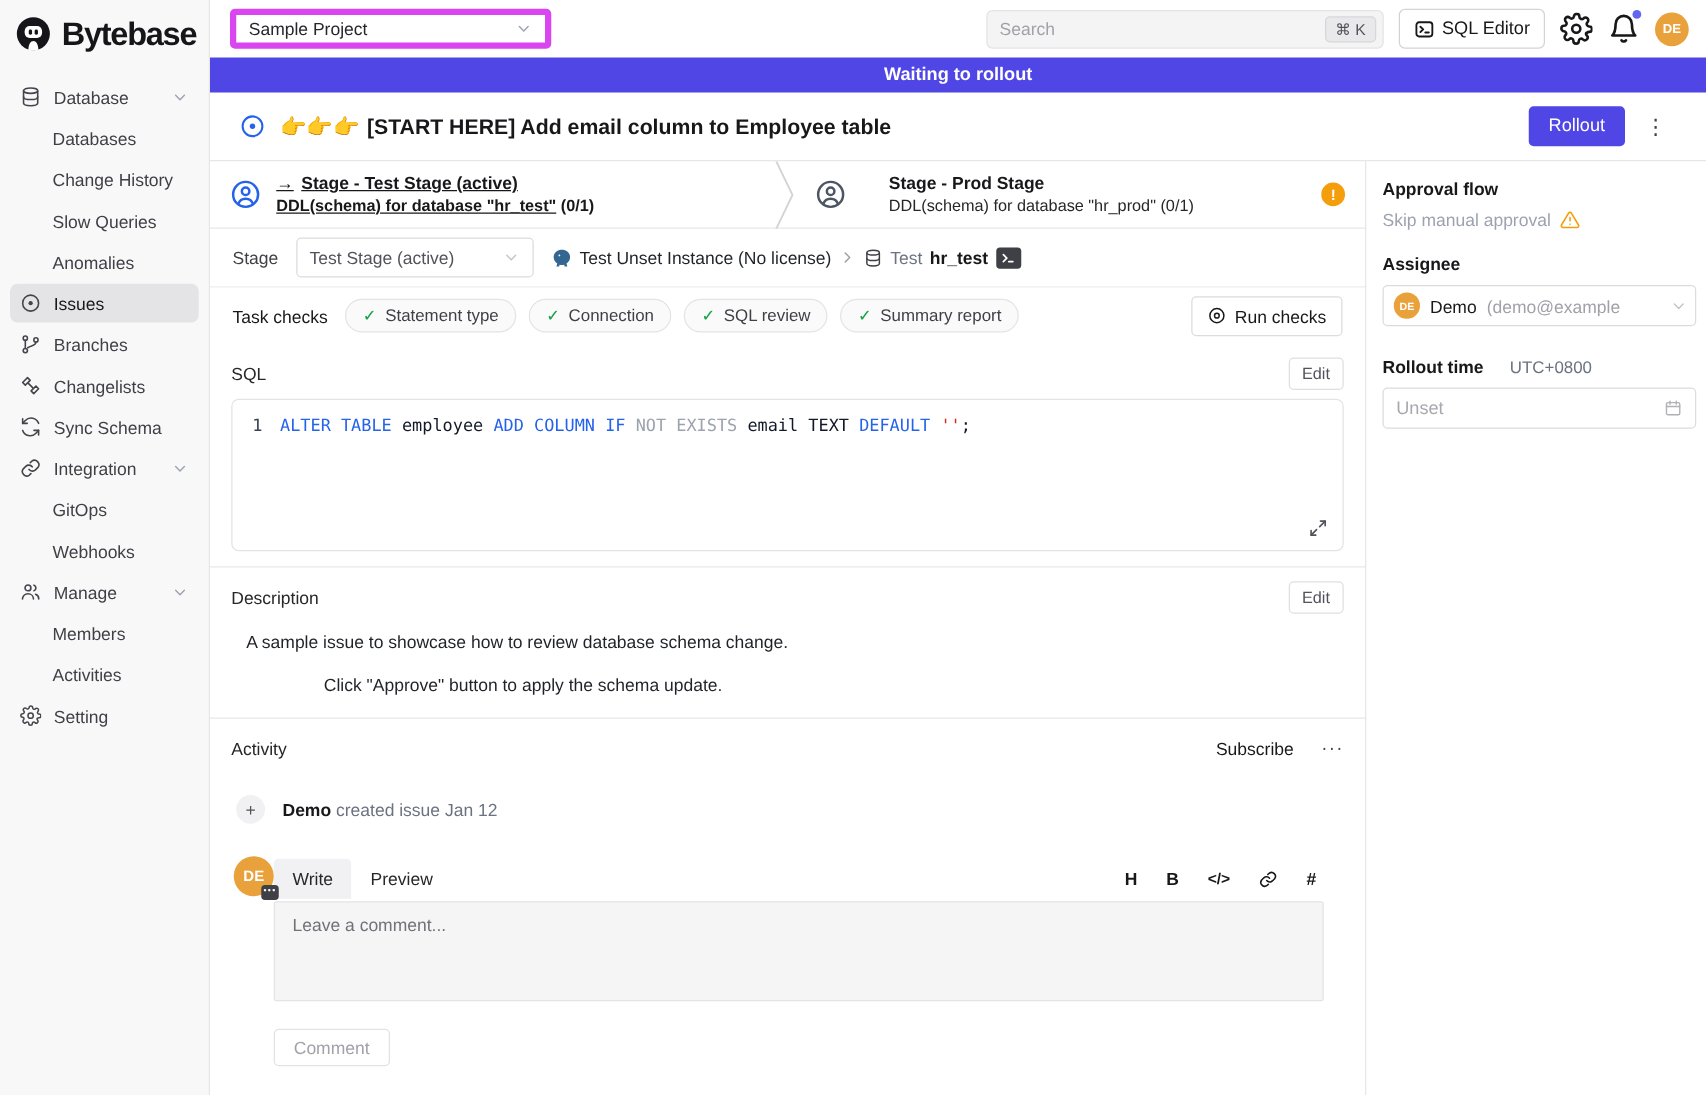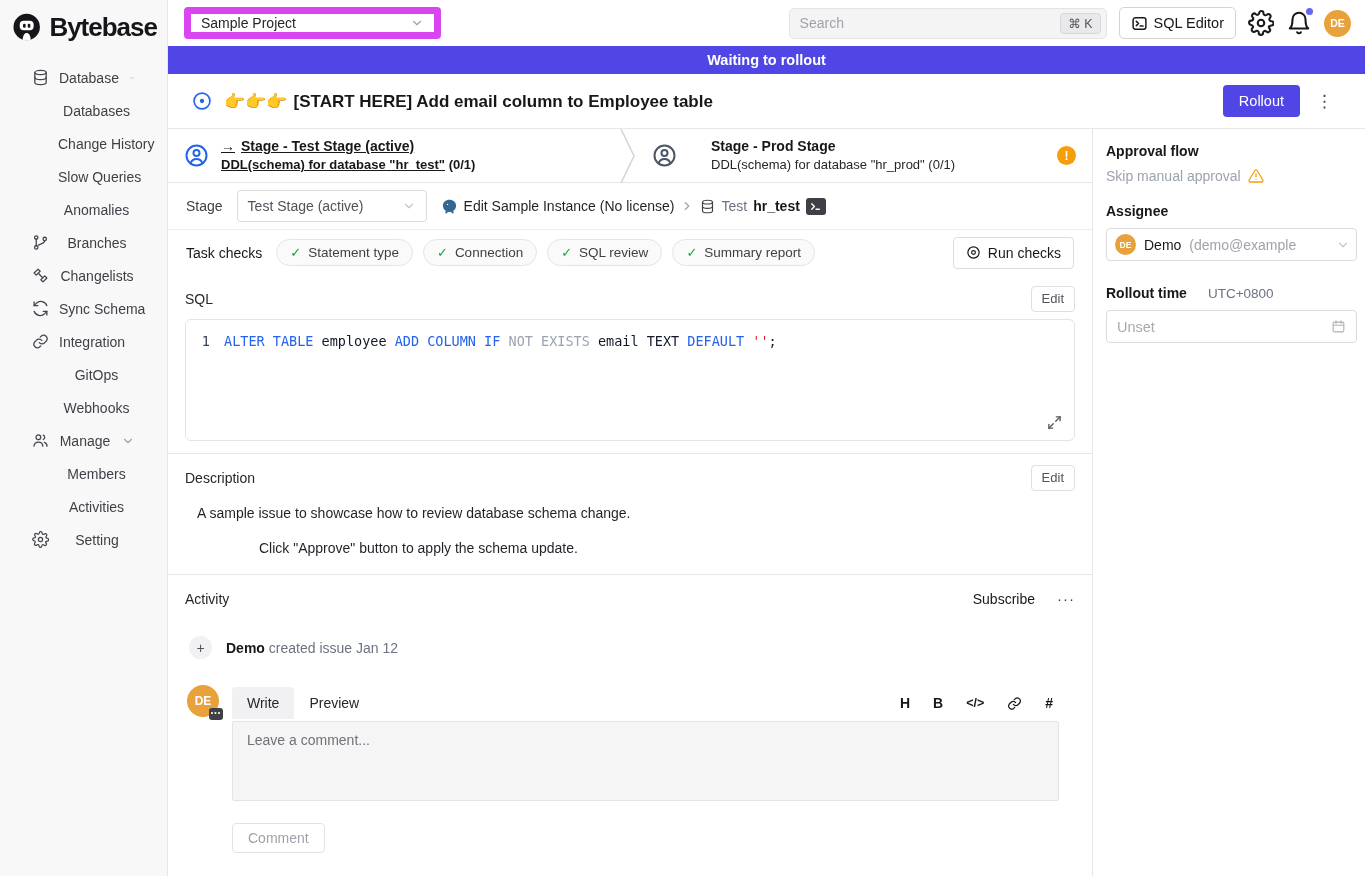--- a/index.html
+++ b/index.html
@@ -6,33 +6,33 @@
   html,body { width:1365px; height:876px; overflow:hidden; }
   body { font-family:"Liberation Sans", sans-serif; color:#1f2328; background:#fff; font-size:14px; }
   svg { display:block; }
   .app { display:flex; width:1365px; height:876px; }
 
   
   .sidebar { width:168px; background:#f8f8f9; border-right:1px solid #e7e7ea; flex-shrink:0; display:flex; flex-direction:column; }
   .logo-row { display:flex; align-items:center; gap:8px; padding:8px 10px 6px 12px; }
   .logo-mark { width:38px; height:38px; }
   .logo-text { font-size:26px; font-weight:800; letter-spacing:-1px; color:#16161a; }
-  .nav { padding:10px 24px;text-align:center; }
+  .nav { padding:10px 8px; }
   .nav-item { display:flex; align-items:center; gap:10px; height:31px; padding:0 8px; border-radius:6px; color:#3f3f46; font-size:14px; cursor:pointer; margin-bottom:2px; }
   .nav-item .lbl { flex:1; white-space:nowrap; }
   .nav-item.child { padding-left:34px; }
   .nav-item.active { background:#e4e4e7; color:#18181b; font-weight:500; }
   .nav-icon { width:17px; height:17px; color:#44444c; flex-shrink:0; }
   .chev { width:14px; height:14px; color:#9ca3af; }
 
   
   .main-col { flex:1; display:flex; flex-direction:column; min-width:0; }
 
   .topbar { height:46px; display:flex; align-items:center; padding:0 14px 0 16px; gap:12px; flex-shrink:0; }
-  .select-box { width:257px; height:32px; border:7px solid #d946ef; border-radius:4px; display:flex; align-items:center; padding:0 10px; font-size:14px; color:#26262b; background:#fff; }
+  .select-box { width:257px; height:32px; border:5px solid #d946ef; border-radius:4px; display:flex; align-items:center; padding:0 10px; font-size:14px; color:#26262b; background:#fff; }
   .select-box .lbl { flex:1; }
   .topbar-spacer { flex:1; }
   .search-box { width:318px; height:31px; background:#f4f4f5; border:1px solid #e4e4e7; border-radius:5px; display:flex; align-items:center; padding:0 5px 0 10px; }
   .search-box input { flex:1; border:none; outline:none; background:transparent; font-size:14px; color:#26262b; font-family:inherit; }
   .search-box input::placeholder { color:#a1a1aa; }
   .kbd { background:#e9e9ec; border:1px solid #d6d6db; border-radius:4px; font-size:12.5px; color:#52525b; padding:2px 7px; }
   .sql-editor-btn { height:32px; border:1px solid #d4d4d8; border-radius:5px; background:#fff; display:flex; align-items:center; gap:6px; padding:0 11px; font-size:14.5px; font-weight:500; color:#18181b; cursor:pointer; }
   .icon-btn { width:26px; height:26px; color:#18181b; position:relative; cursor:pointer; }
   .noti-dot { position:absolute; top:-2px; right:-1px; width:7px; height:7px; border-radius:50%; background:#6366f1; }
   .avatar { width:27px; height:27px; border-radius:50%; background:#e9a23b; color:#fff; font-size:10.5px; font-weight:700; display:flex; align-items:center; justify-content:center; }
@@ -114,21 +114,21 @@
   .event-row { display:flex; align-items:center; gap:14px; margin:24px 0 0 4px; }
   .plus-circle { width:23px; height:23px; border-radius:50%; background:#f1f1f3; color:#52525b; font-size:14px; display:flex; align-items:center; justify-content:center; }
   .event-text { font-size:14px; color:#6b7280; }
   .event-text .actor { font-weight:700; color:#18181b; }
 
   
   .editor-row { display:flex; margin:26px 0 0 2px; padding-right:16px; }
   .editor-avatar { position:relative; width:32px; height:32px; flex-shrink:0; }
   .editor-avatar .avatar { width:32px; height:32px; font-size:12px; }
   .bubble-badge { position:absolute; right:-4px; bottom:-3px; width:14px; height:12px; background:#3f3f46; border-radius:3px; color:#fff; font-size:7px; line-height:10px; text-align:center; letter-spacing:1px; }
-  .editor { flex:1; margin-left:13px; }
+  .editor { flex:1; }
   .tabs-row { display:flex; align-items:center; height:36px; }
   .tab { padding:8px 15px; font-size:14px; color:#27272a; cursor:pointer; border-radius:4px 4px 0 0; }
   .tab.active { background:#f1f1f3; }
   .fmt-icons { margin-left:auto; display:flex; align-items:center; gap:23px; color:#18181b; padding-right:6px; }
   .fmt-icons .fi { font-size:14px; font-weight:700; cursor:pointer; }
   .fmt-icons .fi.code-fi { font-size:12.5px; }
   .fmt-icons svg { width:15px; height:15px; cursor:pointer; }
   .comment-box { width:100%; height:80px; background:#f5f5f5; border:1px solid #e4e4e6; border-radius:2px; padding:10px 14px; font-size:14px; font-family:inherit; color:#27272a; resize:none; outline:none; }
   .comment-box::placeholder { color:#71717a; }
   .comment-btn { margin-top:19px; height:30px; padding:0 15px; background:#fff; border:1px solid #e2e2e6; border-radius:4px; font-size:14px; color:#a1a1aa; font-family:inherit; }
@@ -185,20 +185,27 @@
       <div class="nav-item child">
           <span class="lbl">Change History</span>
         </div>
       <div class="nav-item child">
           <span class="lbl">Slow Queries</span>
         </div>
       <div class="nav-item child">
           <span class="lbl">Anomalies</span>
         </div>
 
+      <div class="nav-item parent active">
+        <svg class="nav-icon" viewBox="0 0 24 24" fill="none" stroke="currentColor" stroke-width="1.8">
+            <circle cx="12" cy="12" r="9"></circle>
+            <circle cx="12" cy="12" r="2.4" fill="currentColor" stroke="none"></circle>
+          </svg>
+        <span class="lbl">Issues</span>
+      </div>
 
       <div class="nav-item parent">
         <svg class="nav-icon" viewBox="0 0 24 24" fill="none" stroke="currentColor" stroke-width="1.8" stroke-linecap="round" stroke-linejoin="round">
             <circle cx="6" cy="5" r="2.4"></circle>
             <circle cx="6" cy="19" r="2.4"></circle>
             <circle cx="18" cy="7" r="2.4"></circle>
             <path d="M6 7.4v9.2"></path>
             <path d="M18 9.4c0 4.2-5.4 3.8-9.2 6.4"></path>
           </svg>
         <span class="lbl">Branches</span>
@@ -359,21 +366,21 @@
             <span class="lbl2">Test Stage (active)</span>
             <svg class="chev" viewBox="0 0 24 24" fill="none" stroke="#c4c4ca" stroke-width="2" stroke-linecap="round" stroke-linejoin="round" width="15" height="15">
                 <path d="M6 9l6 6 6-6"></path>
               </svg>
           </div>
           <div class="crumb">
             <svg width="17" height="17" viewBox="0 0 24 24">
                 <path d="M12 2.5c5.2 0 9.3 3.6 9.3 8.3 0 3.1-1.6 5.8-4.1 7.3l1 3.4h-3.1l-.5-2.1c-.8.2-1.7.3-2.6.3s-1.8-.1-2.6-.3l-.5 2.1H5.8l1-3.4c-2.5-1.5-4.1-4.2-4.1-7.3 0-4.7 4.1-8.3 9.3-8.3z" fill="#336791"></path>
                 <circle cx="9.2" cy="9" r="1" fill="#fff"></circle>
               </svg>
-            <span>Edit Sample Instance (No license)</span>
+            <span>Test Unset Instance (No license)</span>
             <svg class="sep" width="14" height="14" viewBox="0 0 24 24" fill="none" stroke="#9ca3af" stroke-width="2" stroke-linecap="round" stroke-linejoin="round">
                 <path d="M9 6l6 6-6 6"></path>
               </svg>
             <svg width="15" height="15" viewBox="0 0 24 24" fill="none" stroke="#3f3f46" stroke-width="1.9">
                 <ellipse cx="12" cy="5" rx="8" ry="3"></ellipse>
                 <path d="M4 5v14c0 1.7 3.6 3 8 3s8-1.3 8-3V5"></path>
                 <path d="M4 12c0 1.7 3.6 3 8 3s8-1.3 8-3"></path>
               </svg>
             <span class="env-tag">Test</span>
             <span class="db-name">hr_test</span>

